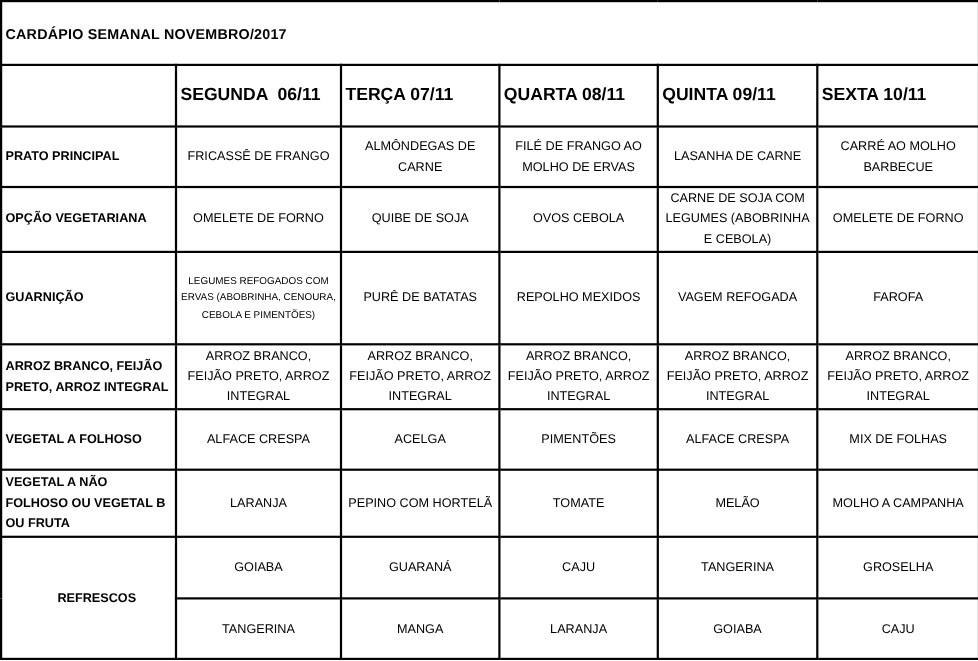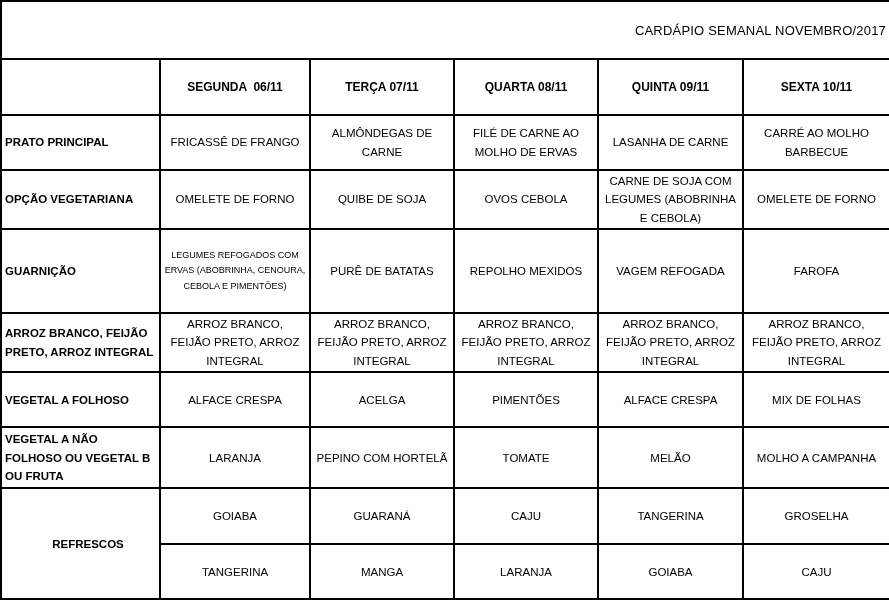--- a/index.html
+++ b/index.html
@@ -21,29 +21,28 @@
     width: 887px;
     margin: 0;
   }
   table.menu td {
     border: 2px solid #000000;
     vertical-align: middle;
     padding: 1px 3px;
     overflow: hidden;
   }
   td.title-cell {
-    text-align: right;
-    font-weight: normal;
+    text-align: left;
+    font-weight: bold;
     font-size: 13px;
     letter-spacing: 0.2px;
   }
   td.day-header {
-    text-align: center;
     font-weight: bold;
-    font-size: 12px;
+    font-size: 16px;
     white-space: pre-wrap;
   }
   td.label-cell {
     text-align: left;
     font-weight: bold;
     font-size: 11.5px;
     line-height: 1.6;
     white-space: pre-line;
     padding-left: 4px;
   }
@@ -89,21 +88,21 @@
       <td class="day-header">QUARTA 08/11</td>
       <td class="day-header">QUINTA 09/11</td>
       <td class="day-header">SEXTA 10/11</td>
     </tr>
 
     <tr style="height:55px">
       <td class="label-cell">PRATO PRINCIPAL</td>
       <td class="menu-cell">FRICASSÊ DE FRANGO</td>
       <td class="menu-cell">ALMÔNDEGAS DE
 CARNE</td>
-      <td class="menu-cell">FILÉ DE CARNE AO
+      <td class="menu-cell">FILÉ DE FRANGO AO
 MOLHO DE ERVAS</td>
       <td class="menu-cell">LASANHA DE CARNE</td>
       <td class="menu-cell">CARRÉ AO MOLHO
 BARBECUE</td>
     </tr>
 
     <tr style="height:59px">
       <td class="label-cell">OPÇÃO VEGETARIANA</td>
       <td class="menu-cell">OMELETE DE FORNO</td>
       <td class="menu-cell">QUIBE DE SOJA</td>

